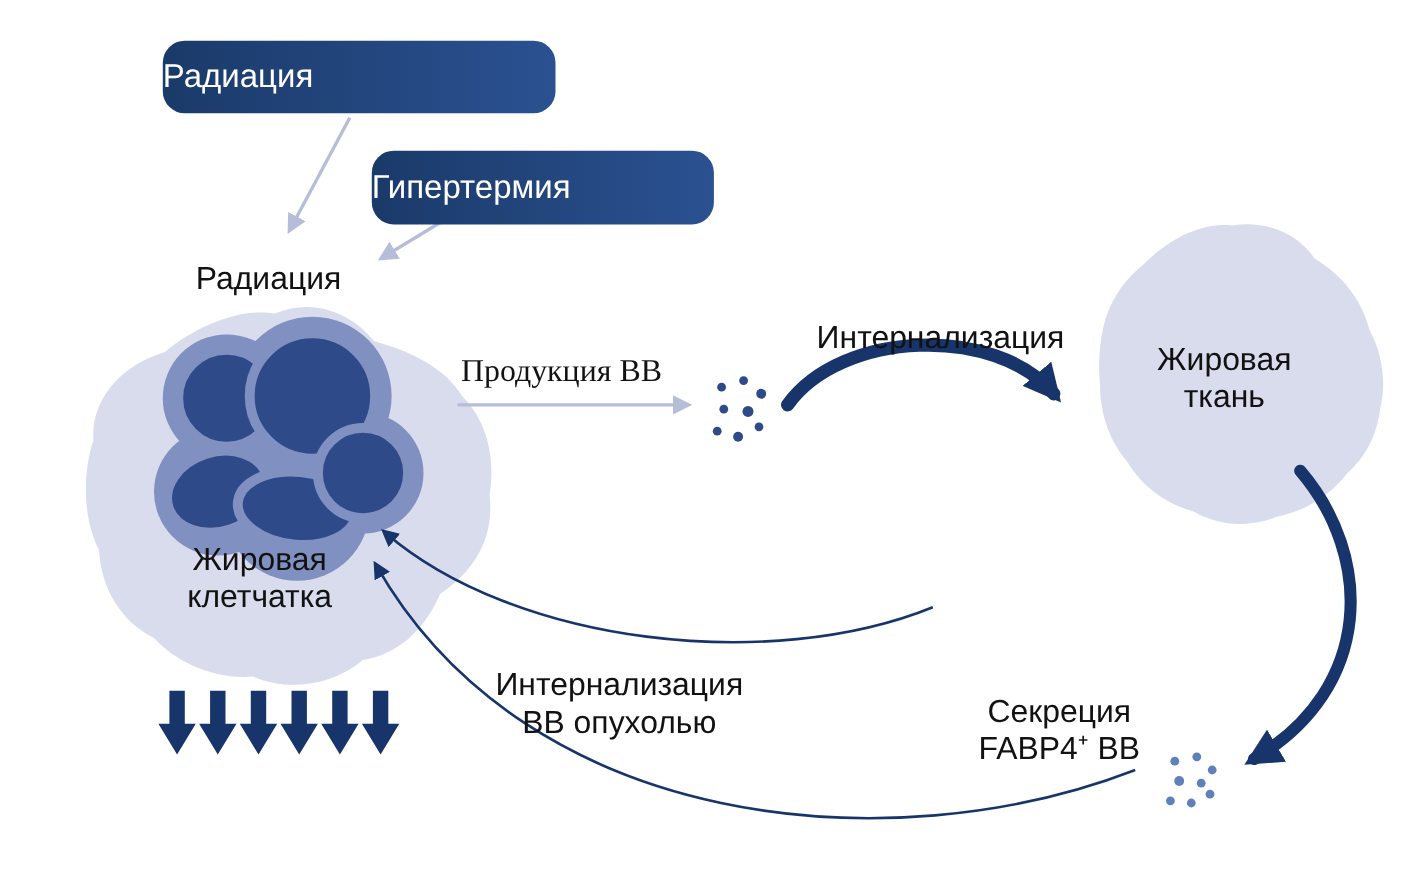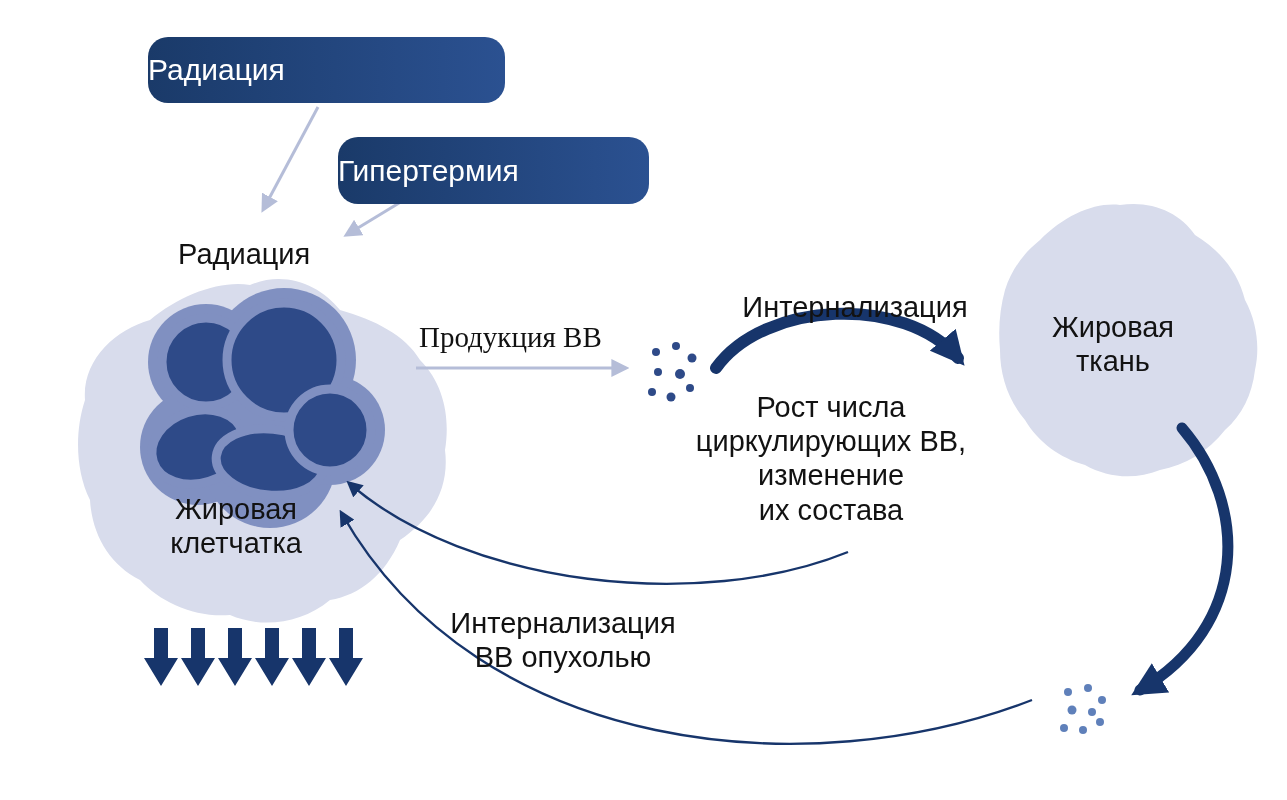--- a/index.html
+++ b/index.html
@@ -168,20 +168,18 @@
     <span>Гипертермия</span>
   </div>
 
   <div class="label" id="lbl-tumor">Радиация</div>
   <div class="label center" id="lbl-fat-left">Жировая
 клетчатка</div>
   <div class="label" id="lbl-production">Продукция ВВ</div>
   <div class="label center" id="lbl-intern-top">Интернализация</div>
   <div class="label center" id="lbl-adipose">Жировая
 ткань</div>
-  <div class="label center" id="lbl-growth">Рост числа
-циркулирующих ВВ,
-изменение
-их состава</div>
   <div class="label center" id="lbl-intern-bottom">Интернализация
 ВВ опухолью</div>
+  <div class="label center" id="lbl-secretion">Секреция
+FABP4⁺ ВВ</div>
 
 </div>
 
 </body></html>

